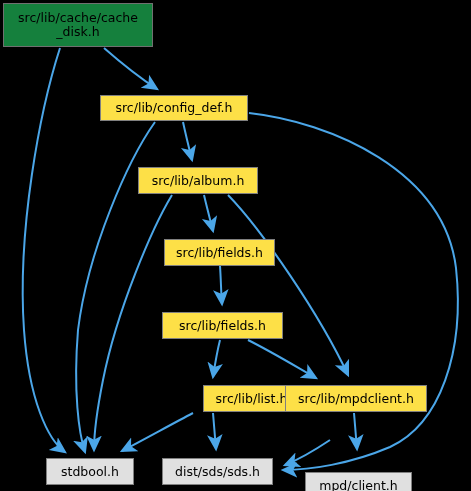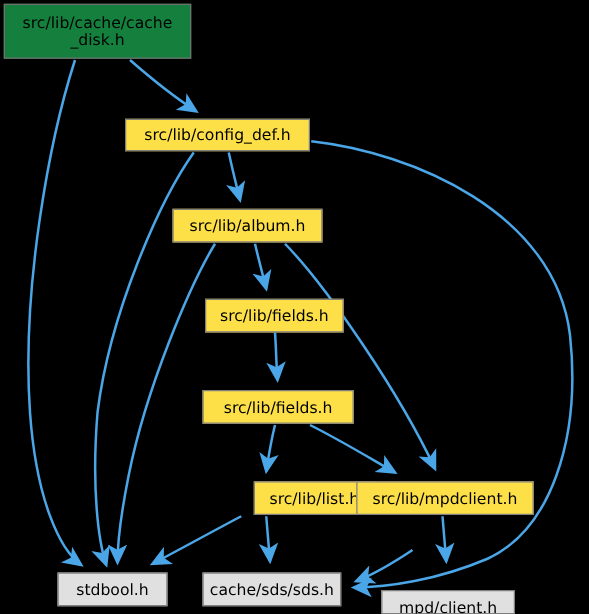--- a/index.html
+++ b/index.html
@@ -85,17 +85,17 @@
   <div class="node" style="left:164px;top:239px;width:111px;height:27px;">src/lib/fields.h</div>
 
   <div class="node" style="left:162px;top:312px;width:121px;height:27px;">src/lib/fields.h</div>
 
   <div class="node" style="left:163px;top:385px;width:97px;height:27px;margin-left:40px;">src/lib/list.h</div>
 
   <div class="node" style="left:285px;top:385px;width:142px;height:27px;">src/lib/mpdclient.h</div>
 
   <div class="node leaf" style="left:46px;top:458px;width:88px;height:27px;">stdbool.h</div>
 
-  <div class="node leaf" style="left:162px;top:458px;width:111px;height:27px;">cache/sds/sds.h</div>
+  <div class="node leaf" style="left:162px;top:458px;width:111px;height:27px;">dist/sds/sds.h</div>
 
   <div class="node leaf" style="left:305px;top:472px;width:107px;height:27px;">mpd/client.h</div>
 
 </div>
 
 </body></html>

